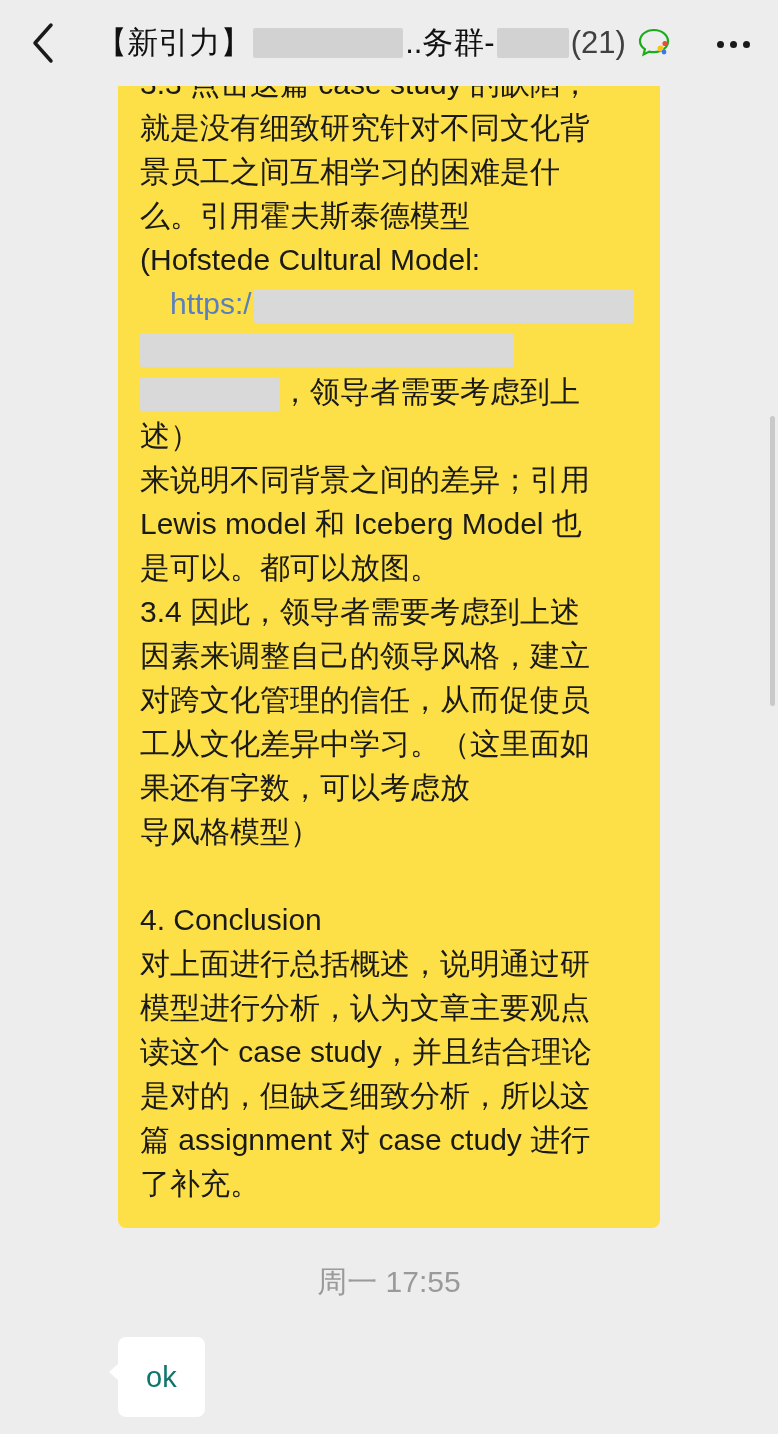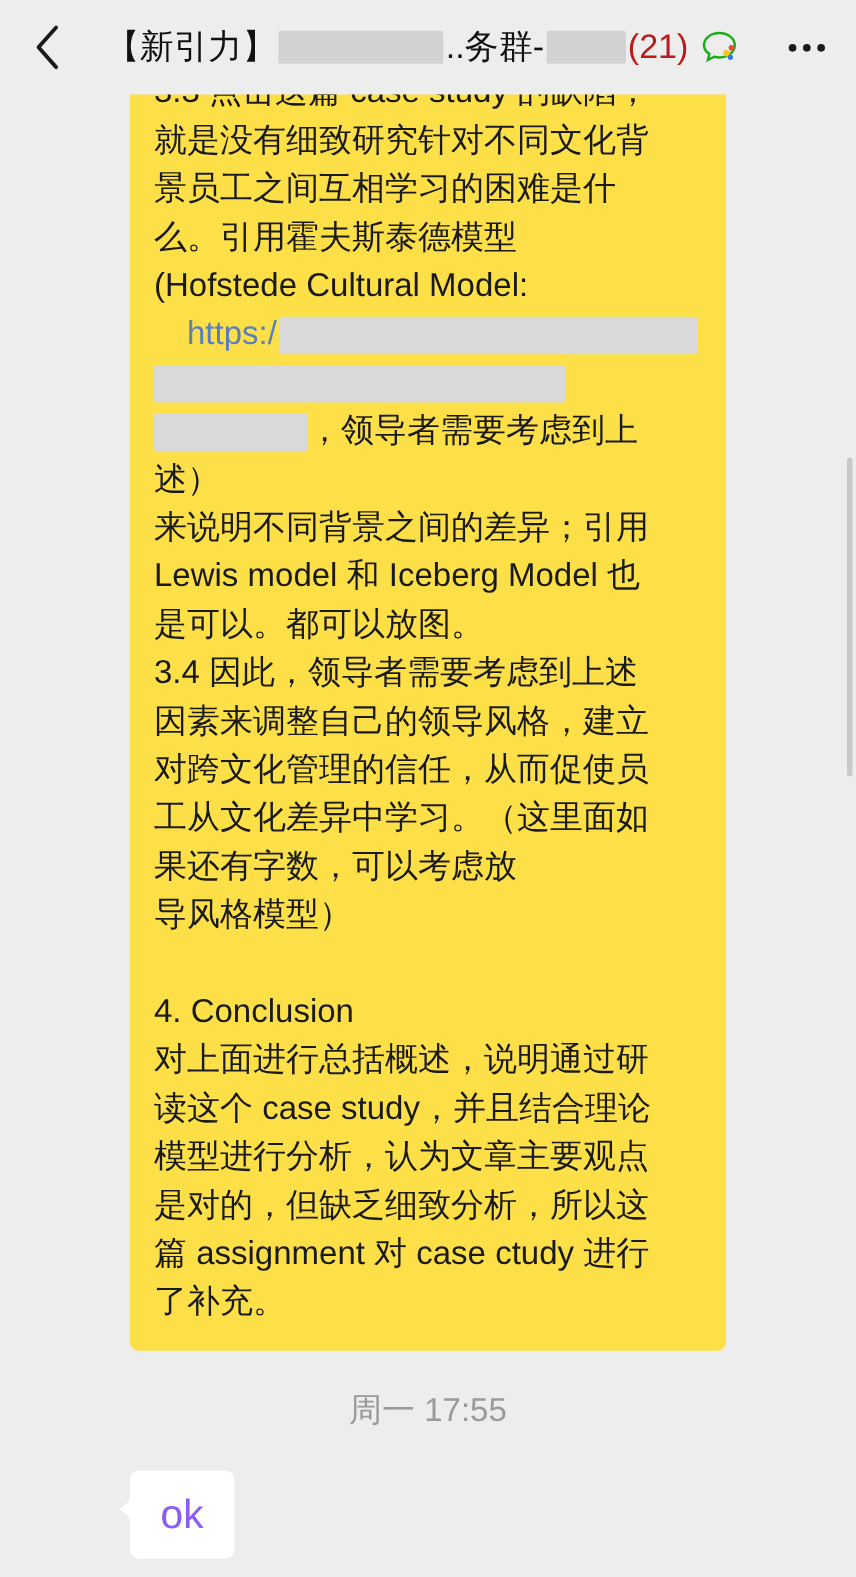--- a/index.html
+++ b/index.html
@@ -54,21 +54,21 @@
   .redact {
     display: inline-block;
     background: #d2d2d2;
     border-radius: 2px;
     vertical-align: middle;
   }
   .redact-title-1 { width: 150px; height: 30px; margin: 0 2px; }
   .redact-title-2 { width: 72px; height: 30px; margin: 0 2px; }
   .count-text {
     font-size: 31px;
-    color: #b91c1c;
+    color: #404040;
     white-space: nowrap;
   }
   .chat-icon {
     width: 40px;
     height: 40px;
     margin-left: 8px;
     flex: 0 0 auto;
     cursor: pointer;
   }
   .more-btn {
@@ -144,23 +144,23 @@
   }
 
   .bubble-in-row {
     display: flex;
     padding-left: 118px;
   }
   .bubble-in {
     background: #ffffff;
     border-radius: 8px;
     padding: 22px 28px;
-    font-size: 37px;
+    font-size: 29px;
     line-height: 36px;
-    color: #8b5cf6;
+    color: #0f766e;
     position: relative;
   }
   .bubble-in::before {
     content: "";
     position: absolute;
     left: -9px;
     top: 26px;
     width: 0;
     height: 0;
     border-top: 9px solid transparent;
@@ -237,22 +237,22 @@
       <p>是可以。都可以放图。</p>
       <p>3.4 因此，领导者需要考虑到上述</p>
       <p>因素来调整自己的领导风格，建立</p>
       <p>对跨文化管理的信任，从而促使员</p>
       <p>工从文化差异中学习。（这里面如</p>
       <p>果还有字数，可以考虑放</p>
       <p>导风格模型）</p>
       <p class="spacer-line"></p>
       <p>4. Conclusion</p>
       <p>对上面进行总括概述，说明通过研</p>
+      <p>模型进行分析，认为文章主要观点</p>
       <p>读这个 case study，并且结合理论</p>
-      <p>模型进行分析，认为文章主要观点</p>
       <p>是对的，但缺乏细致分析，所以这</p>
       <p>篇 assignment 对 case ctudy 进行</p>
       <p>了补充。</p>
     </div>
   </div>
 
   <div class="timestamp">周一 17:55</div>
 
   <div class="bubble-in-row">
     <div class="bubble-in">ok</div>

